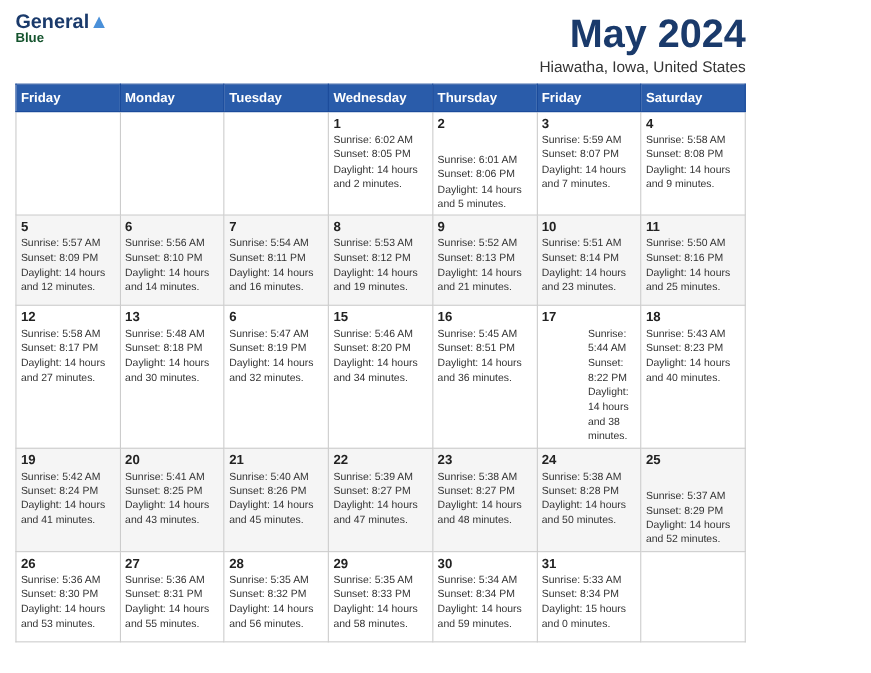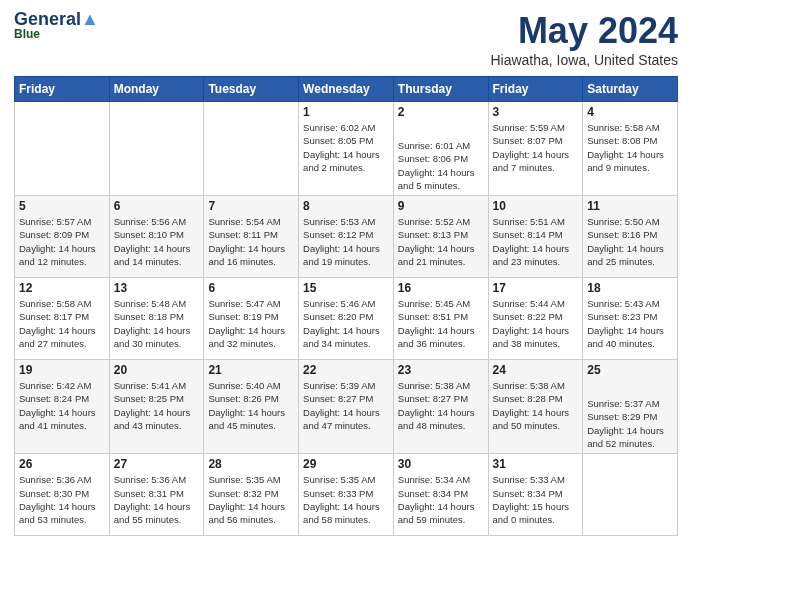--- a/index.html
+++ b/index.html
@@ -229,21 +229,21 @@
           </td>
           <td>
             <div class="day-num">16</div>
             <div class="day-info" style="white-space: pre-line;">Sunrise: 5:45 AM
 Sunset: 8:51 PM
 Daylight: 14 hours
 and 36 minutes.</div>
           </td>
           <td>
             <div class="day-num">17</div>
-            <div class="day-info" style="white-space: pre-line;">Sunrise: 5:44 AM
+            <div class="day-info" style="white-space: pre-line; margin-left: 42px;">Sunrise: 5:44 AM
 Sunset: 8:22 PM
 Daylight: 14 hours
 and 38 minutes.</div>
           </td>
           <td>
             <div class="day-num">18</div>
             <div class="day-info" style="white-space: pre-line;">Sunrise: 5:43 AM
 Sunset: 8:23 PM
 Daylight: 14 hours
 and 40 minutes.</div>

